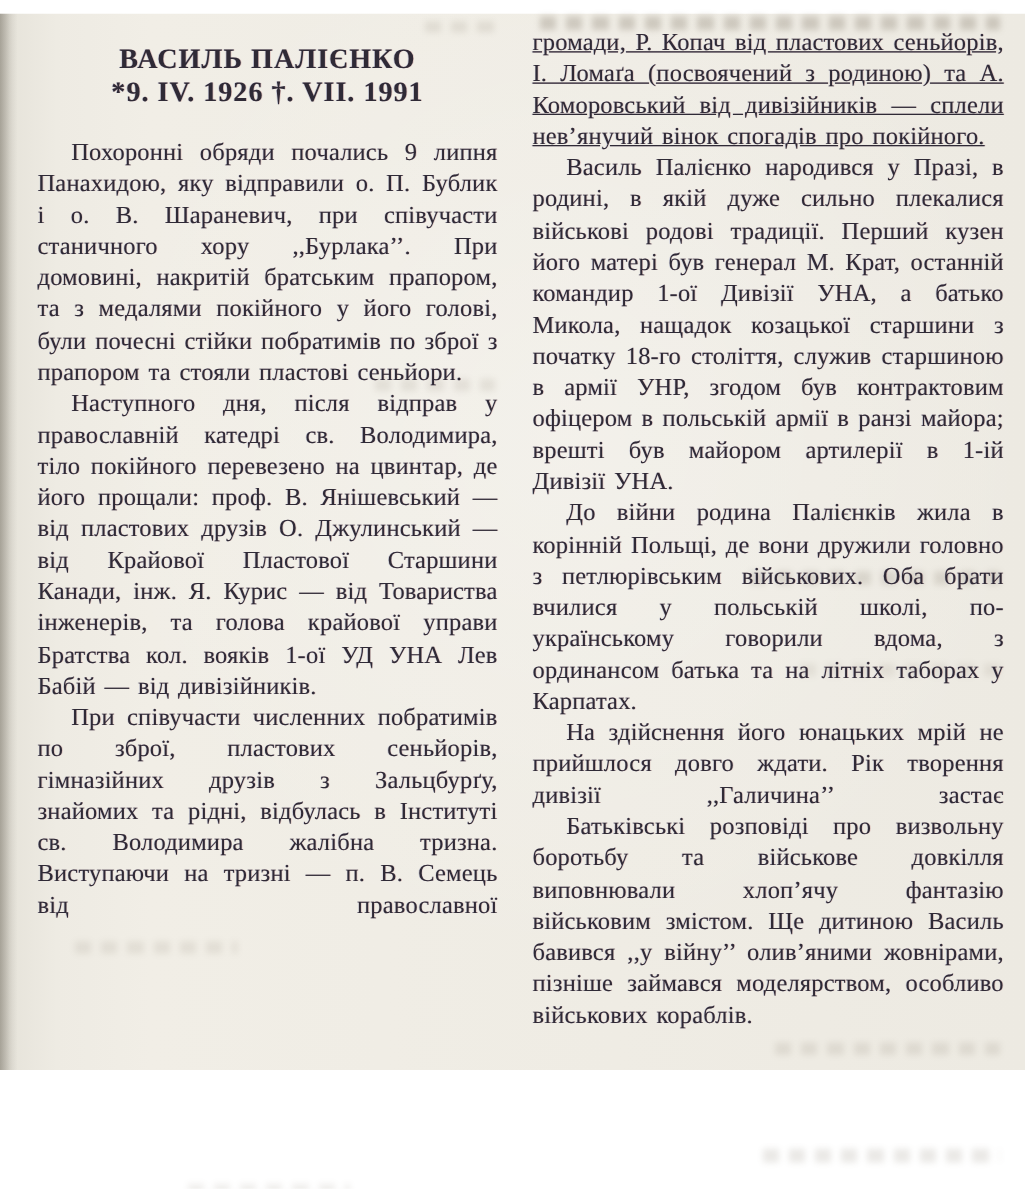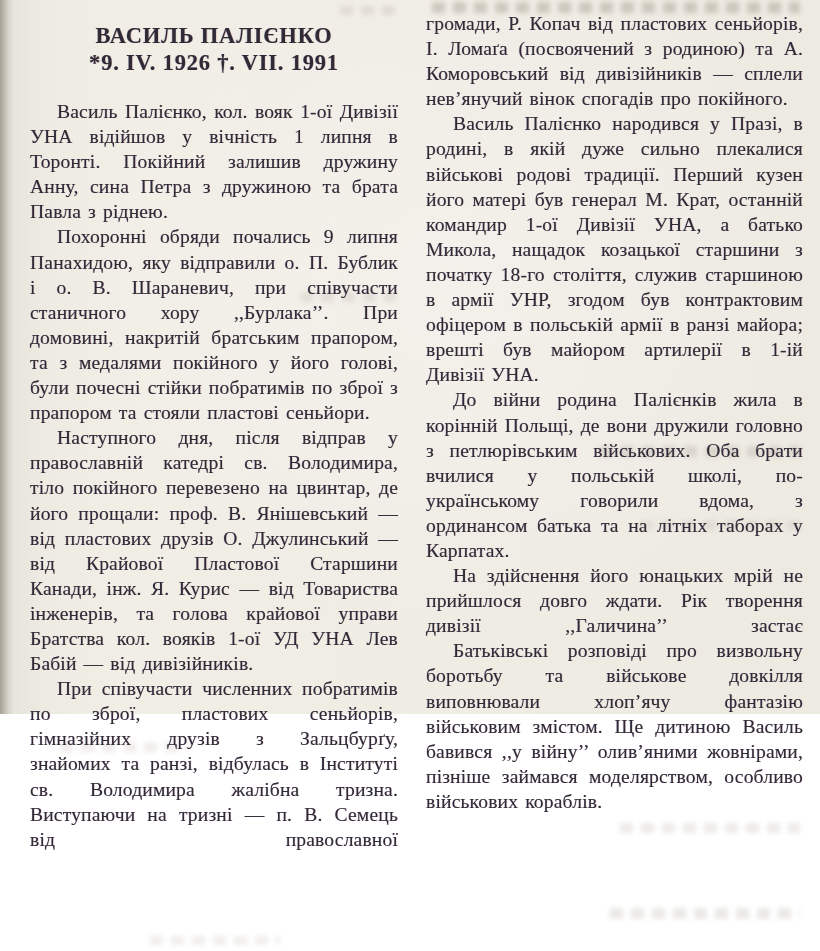--- a/index.html
+++ b/index.html
@@ -6,25 +6,26 @@
     margin: 0;
     padding: 0;
     width: 820px;
     height: 951px;
     overflow: hidden;
     font-family: "Liberation Serif", "DejaVu Serif", serif;
   }
   .page {
     position: relative;
     width: 820px;
-    height: 714px;
+    height: 845px;
     background:
       radial-gradient(ellipse at 55% 40%, rgba(255,255,255,0.25) 0%, rgba(0,0,0,0) 60%),
       linear-gradient(90deg, #d7d3c8 0px, #e7e4db 10px, #eeebe3 45px, #f1eee6 120px, #efece4 60%, #edeae2 100%);
     color: #2f2a36;
+    margin-top: 11px;
   }
   .spine-shadow {
     position: absolute;
     left: 0; top: 0; bottom: 0;
     width: 14px;
     background: linear-gradient(90deg, rgba(95,90,80,0.40), rgba(95,90,80,0.12) 55%, rgba(95,90,80,0) 100%);
     pointer-events: none;
   }
   .col {
     position: absolute;
@@ -43,21 +44,21 @@
   }
   .para {
     margin: 0;
     font-size: 19.6px;
     line-height: 25.1px;
     text-indent: 27px;
     word-spacing: 0.10em;
     letter-spacing: 0.15px;
     text-shadow: 0.5px 0 0 rgba(155,40,40,0.20), -0.5px 0 0 rgba(40,65,150,0.20);
   }
-  .para.no-indent { text-indent: 0; }
+  .para.no-indent { text-indent: 0; text-decoration: underline; }
   .para.justify-last { text-align-last: justify; }
   .bleed {
     position: absolute;
     filter: blur(2.6px);
     pointer-events: none;
     background: repeating-linear-gradient(90deg,
       rgba(130,120,104,0.9) 0px, rgba(130,120,104,0.9) 13px,
       rgba(130,120,104,0) 13px, rgba(130,120,104,0) 21px);
   }
 </style>
@@ -78,24 +79,23 @@
   <div class="bleed" style="left:610px; top:908px;width:190px; height:11px; opacity:0.18;"></div>
   <div class="bleed" style="left:150px; top:936px;width:130px; height:9px;  opacity:0.13;"></div>
 
   <div class="col col-left">
     <div class="title-block">
       <div>ВАСИЛЬ ПАЛІЄНКО</div>
       <div>*9. IV. 1926 †. VII. 1991</div>
     </div>
     <div>
 
-    <p class="para">Василь Палієнко, кол. вояк 1-ої Дивізії УНА відійшов у вічність 1 липня в Торонті. Покійний залишив дружину Анну, сина Петра з дружиною та брата Павла з ріднею.</p>
         <p class="para">Похоронні обряди почались 9 липня Панахидою, яку відправили о. П. Бублик і о. В. Шараневич, при співучасти станичного хору ,,Бурлака’’. При домовині, накритій братським прапором, та з медалями покійного у його голові, були почесні стійки побратимів по зброї з прапором та стояли пластові сеньйори.</p>
         <p class="para">Наступного дня, після відправ у православній катедрі св. Володимира, тіло покійного перевезено на цвинтар, де його прощали: проф. В. Янішевський — від пластових друзів О. Джулинський — від Крайової Пластової Старшини Канади, інж. Я. Курис — від Товариства інженерів, та голова крайової управи Братства кол. вояків 1-ої УД УНА Лев Бабій — від дивізійників.</p>
-        <p class="para justify-last">При співучасти численних побратимів по зброї, пластових сеньйорів, гімназійних друзів з Зальцбурґу, знайомих та ранзі, відбулась в Інституті св. Володимира жалібна тризна. Виступаючи на тризні — п. В. Семець від православної</p>
+        <p class="para justify-last">При співучасти численних побратимів по зброї, пластових сеньйорів, гімназійних друзів з Зальцбурґу, знайомих та рідні, відбулась в Інституті св. Володимира жалібна тризна. Виступаючи на тризні — п. В. Семець від православної</p>
       </div>
   </div>
 
   <div class="col col-right">
     <div>
 
     <p class="para no-indent">громади, Р. Копач від пластових сеньйорів, І. Ломаґа (посвоячений з родиною) та А. Коморовський від дивізійників — сплели нев’янучий вінок спогадів про покійного.</p>
         <p class="para">Василь Палієнко народився у Празі, в родині, в якій дуже сильно плекалися військові родові традиції. Перший кузен його матері був генерал М. Крат, останній командир 1-ої Дивізії УНА, а батько Микола, нащадок козацької старшини з початку 18-го століття, служив старшиною в армії УНР, згодом був контрактовим офіцером в польській армії в ранзі майора; врешті був майором артилерії в 1-ій Дивізії УНА.</p>
         <p class="para">До війни родина Палієнків жила в корінній Польщі, де вони дружили головно з петлюрівським військових. Оба брати вчилися у польській школі, по-українському говорили вдома, з ординансом батька та на літніх таборах у Карпатах.</p>
         <p class="para justify-last">На здійснення його юнацьких мрій не прийшлося довго ждати. Рік творення дивізії ,,Галичина’’ застає</p>

